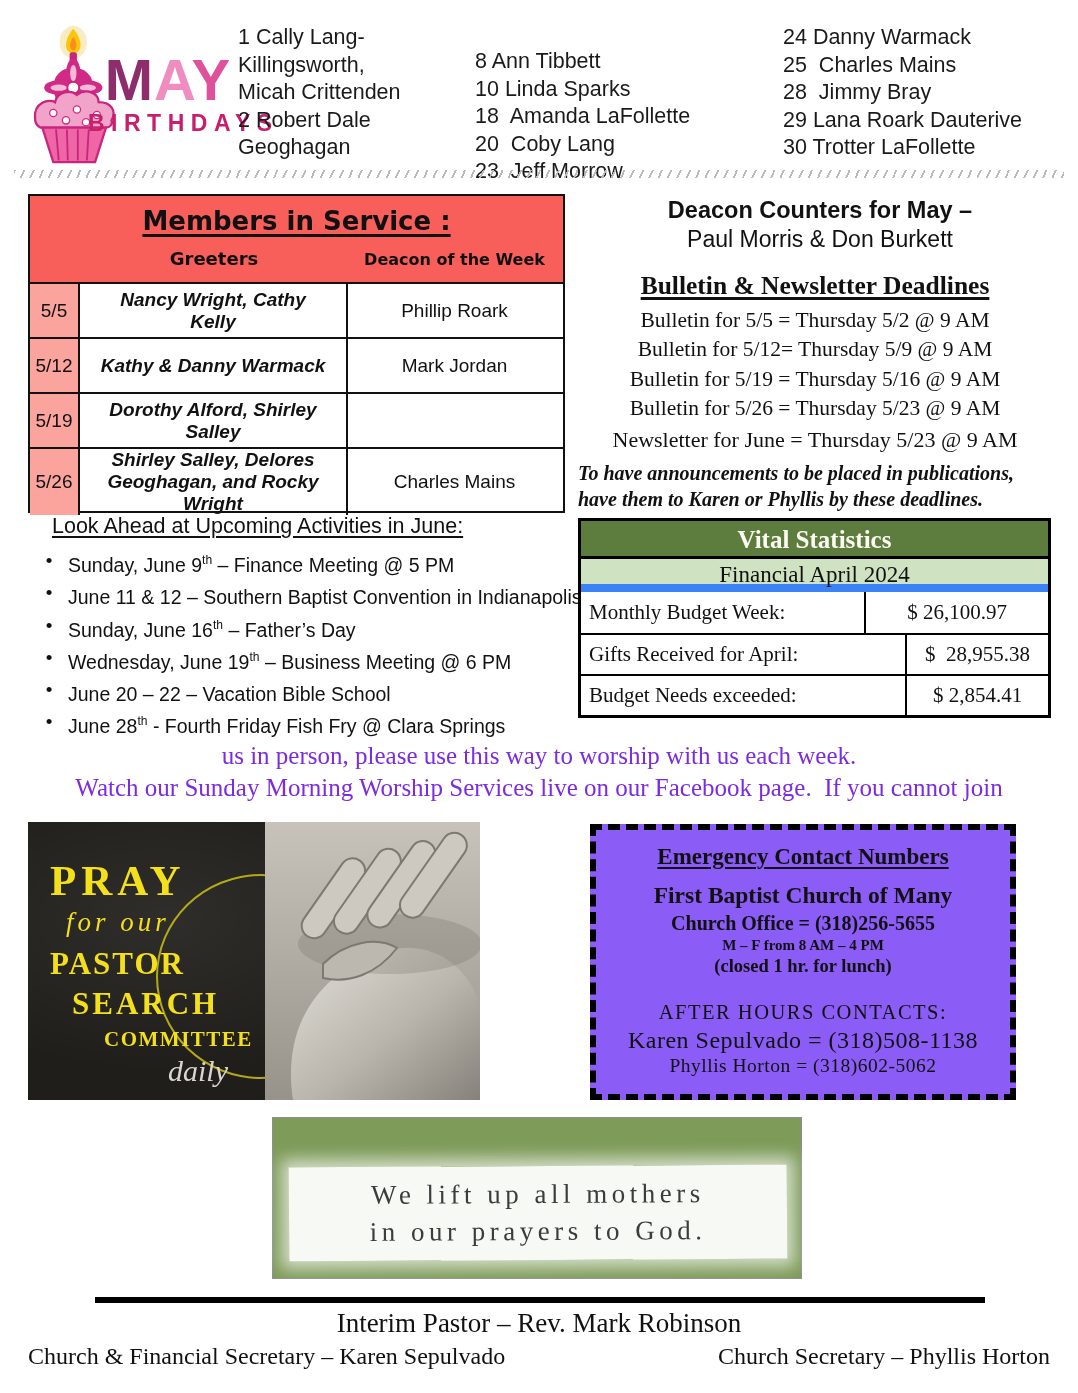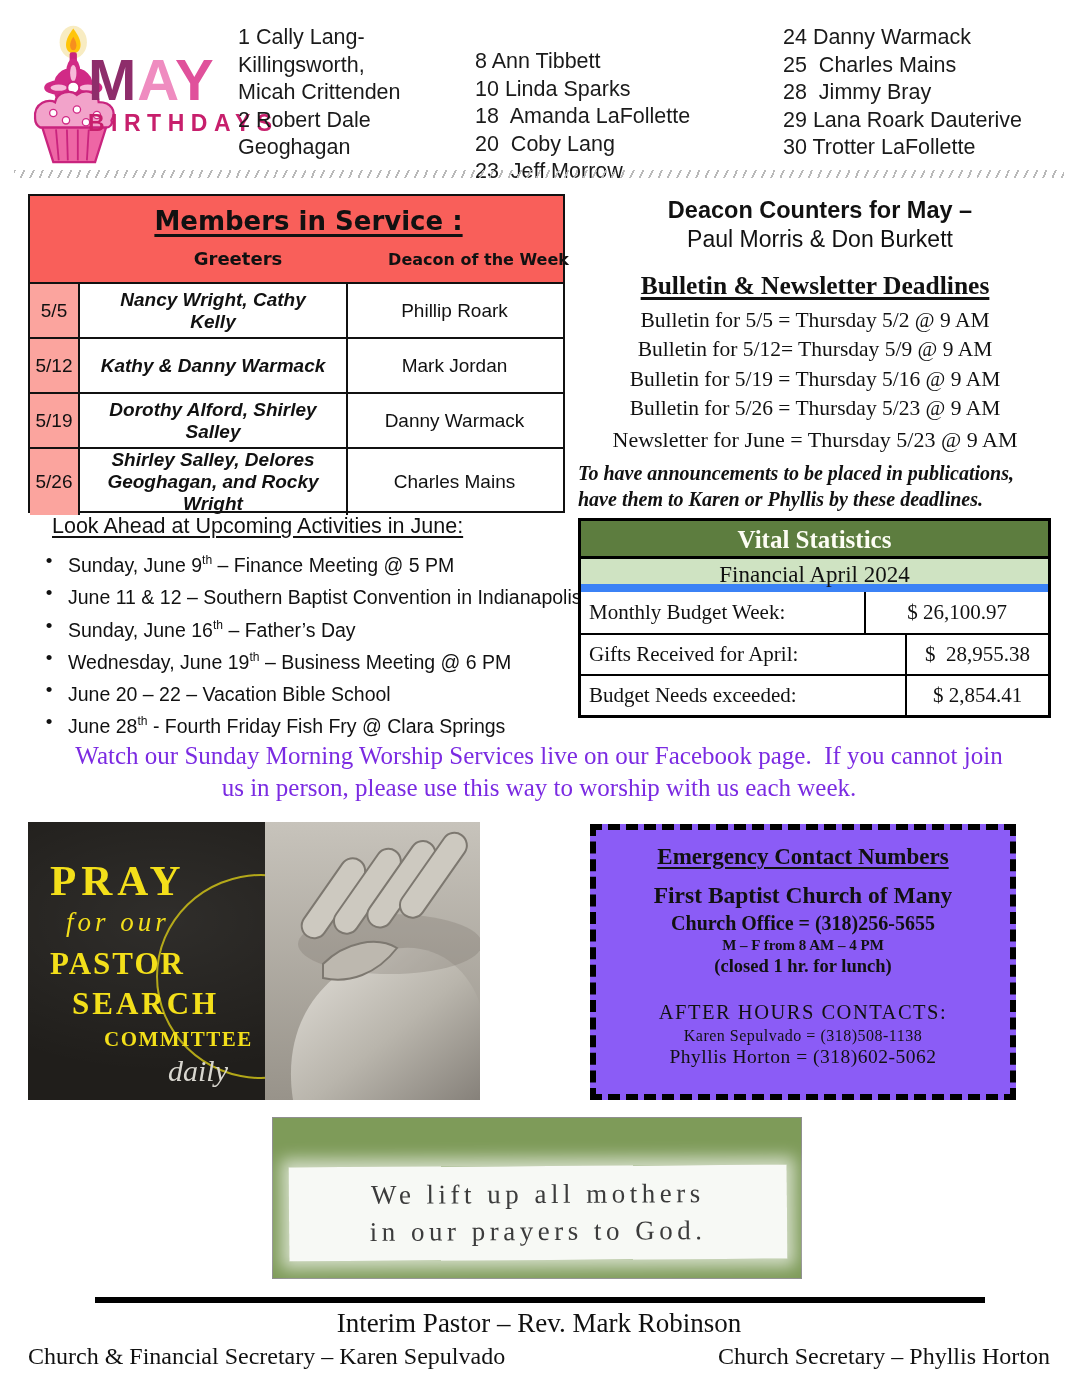--- a/index.html
+++ b/index.html
@@ -3,35 +3,35 @@
 <meta charset="utf-8">
 <style>
   * { box-sizing: border-box; margin: 0; padding: 0; }
   body { background: #ffffff; font-family: "Liberation Sans", sans-serif; color: #111; }
   #page { position: relative; width: 1078px; height: 1393px; background: #fff; overflow: hidden; }
   [data-bind] { white-space: pre-wrap; }
 
   
   .cupcake { position: absolute; left: 26px; top: 22px; width: 100px; height: 144px; }
   .wordmark { position: absolute; left: 88px; top: 52px; width: 160px; }
-  .may { font-weight: bold; font-size: 58px; line-height: 56px; letter-spacing: 1px; font-family: "Liberation Sans", sans-serif; }
+  .may { font-weight: bold; font-size: 58px; line-height: 56px; letter-spacing: 1px; font-family: "Liberation Sans", sans-serif; text-align: center; }
   .may .m { color: #8e2d6b; } .may .a { color: #ef8cc0; } .may .y { color: #e0519b; }
   .bsub { font-weight: bold; font-size: 23px; color: #c71f6c; letter-spacing: 6.5px; margin-top: 2px; }
   .bcol { position: absolute; top: 24px; }
   .c1 { left: 238px; width: 215px; }
   .c2 { left: 475px; width: 240px; margin-top: 24px; }
   .c3 { left: 783px; width: 270px; }
   .bline { font-size: 21.5px; line-height: 27.6px; color: #1a1a1a; }
 
   .hatch { position: absolute; left: 14px; top: 170px; width: 1050px; height: 8px;
     background-image: repeating-linear-gradient(115deg, #b9b9b9 0 1.8px, transparent 1.8px 8.5px); }
 
   
   .mis { position: absolute; left: 28px; top: 194px; width: 537px; border: 2px solid #111; }
-  .mis-head { background: #f95f5a; padding-left: 24px; }
+  .mis-head { background: #f95f5a; }
   .mis-title { text-align: center; font-family: "DejaVu Sans", sans-serif; font-weight: bold;
     font-size: 26px; padding-top: 10px; height: 52px; }
   .mis-title span { text-decoration: underline; text-underline-offset: 4px; text-decoration-thickness: 2.5px; }
   .mis-sub { display: grid; grid-template-columns: 50px 268px 213px; height: 34px; }
   .gh, .dh { font-family: "DejaVu Sans", sans-serif; font-weight: bold; text-align: center; }
   .gh { font-size: 18px; } .dh { font-size: 16px; padding-top: 2px; }
   .mis-row { display: grid; grid-template-columns: 50px 268px 213px; border-top: 2px solid #111; background: #fff; }
   .r0, .r1, .r2 { height: 55px; } .r3 { height: 64px; }
   .cd { background: #fba49e; border-right: 2px solid #111; display: flex; align-items: center; justify-content: center; font-size: 19px; }
   .cg { border-right: 2px solid #111; display: flex; align-items: center; justify-content: center;
@@ -86,21 +86,21 @@
 
   
   .ebox { position: absolute; left: 590px; top: 824px; width: 426px; height: 276px; border: 6px dashed #000;
     background: #8b5cf6; text-align: center; font-family: "Liberation Serif", serif; padding-top: 14px; }
   .eb-title { font-size: 23px; font-weight: bold; text-decoration: underline; text-underline-offset: 3px; text-decoration-thickness: 2px; }
   .eb-church { font-size: 23.5px; font-weight: bold; margin-top: 12px; }
   .eb-office { font-size: 20px; font-weight: bold; margin-top: 3px; }
   .eb-hours { font-size: 15px; font-weight: bold; margin-top: 2px; }
   .eb-lunch { font-size: 18.5px; font-weight: bold; margin-top: 2px; }
   .eb-after { font-size: 20.5px; margin-top: 24px; letter-spacing: 1.5px; }
-  .eb-c1 { font-size: 16px; margin-top: 3px; letter-spacing: 0.5px; }
+  .eb-c1 { font-size: 24px; margin-top: 3px; letter-spacing: 0.5px; }
   .eb-c2 { font-size: 19.5px; margin-top: 1px; letter-spacing: 0.5px; }
 
   
   .mothers-img { position: absolute; left: 272px; top: 1117px; width: 530px; height: 162px; border: 1px solid #8f8f8f;
     background-color: #7e9b59;
     background-image:
       radial-gradient(ellipse 95px 75px at 6% 88%, #ee86ba 0 55%, rgba(238,134,186,0) 75%),
       radial-gradient(ellipse 135px 115px at 20% 55%, #f6cfe4 0 55%, rgba(246,207,228,0) 76%),
       radial-gradient(ellipse 160px 125px at 50% 52%, #f3c2db 0 55%, rgba(243,194,219,0) 78%),
       radial-gradient(ellipse 150px 135px at 82% 58%, #f7d6e8 0 55%, rgba(247,214,232,0) 78%),
@@ -210,21 +210,20 @@
       <div class="cdk" data-bind="members_in_service.rows.0.deacon">Phillip Roark</div>
     </div>
     <div class="mis-row r1">
       <div class="cd" data-bind="members_in_service.rows.1.date">5/12</div>
       <div class="cg" data-bind="members_in_service.rows.1.greeters">Kathy &amp; Danny Warmack</div>
       <div class="cdk" data-bind="members_in_service.rows.1.deacon">Mark Jordan</div>
     </div>
     <div class="mis-row r2">
       <div class="cd" data-bind="members_in_service.rows.2.date">5/19</div>
       <div class="cg" data-bind="members_in_service.rows.2.greeters">Dorothy Alford, Shirley Salley</div>
-      <div class="cdk" data-bind="members_in_service.rows.2.deacon">Danny Warmack</div>
     </div>
     <div class="mis-row r3">
       <div class="cd" data-bind="members_in_service.rows.3.date">5/26</div>
       <div class="cg" data-bind="members_in_service.rows.3.greeters">Shirley Salley, Delores Geoghagan, and Rocky Wright</div>
       <div class="cdk" data-bind="members_in_service.rows.3.deacon">Charles Mains</div>
     </div>
   </div>
 
   <div class="lookahead">
     <div class="la-title" data-bind="upcoming.title">Look Ahead at Upcoming Activities in June:</div>
@@ -274,22 +273,22 @@
       <div class="vt-label" data-bind="vital_statistics.rows.1.label">Gifts Received for April:</div>
       <div class="vt-value" data-bind="vital_statistics.rows.1.value">$  28,955.38</div>
     </div>
     <div class="vt-row">
       <div class="vt-label" data-bind="vital_statistics.rows.2.label">Budget Needs exceeded:</div>
       <div class="vt-value" data-bind="vital_statistics.rows.2.value">$ 2,854.41</div>
     </div>
   </div>
 
   <div class="announce">
+    <div data-bind="announcement.line2">us in person, please use this way to worship with us each week.</div>
     <div data-bind="announcement.line1">Watch our Sunday Morning Worship Services live on our Facebook page.  If you cannot join</div>
-    <div data-bind="announcement.line2">us in person, please use this way to worship with us each week.</div>
   </div>
 
   <div class="pray-img">
     <div class="pray-circle"></div>
     <div class="pray-photo">
       <svg viewBox="0 0 215 278" width="215" height="278" preserveAspectRatio="none">
         <defs>
           <linearGradient id="bgg" x1="0" y1="0" x2="0" y2="1">
             <stop offset="0" stop-color="#c7c3bb"></stop>
               <stop offset="1" stop-color="#98938a"></stop>

